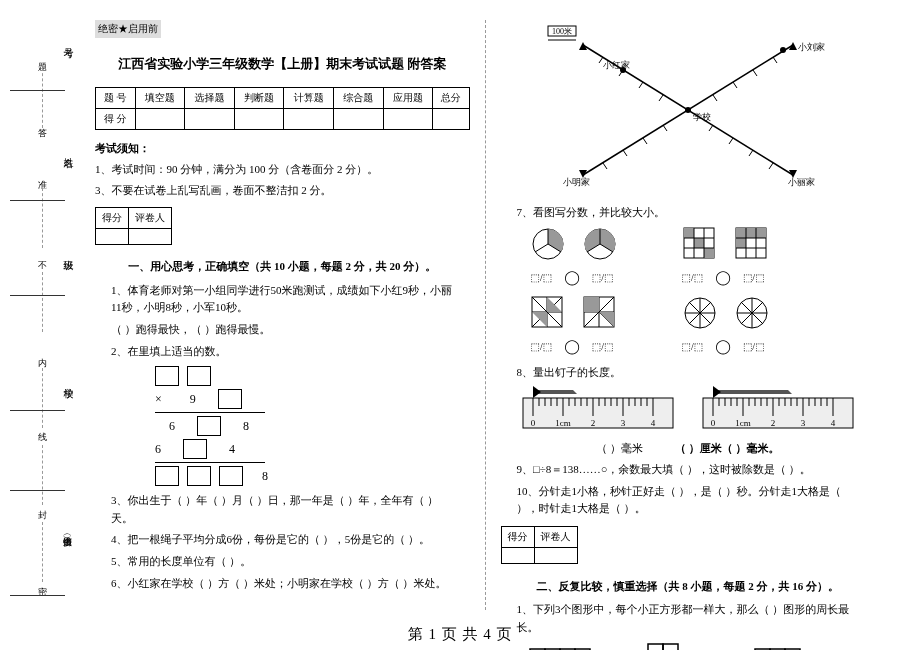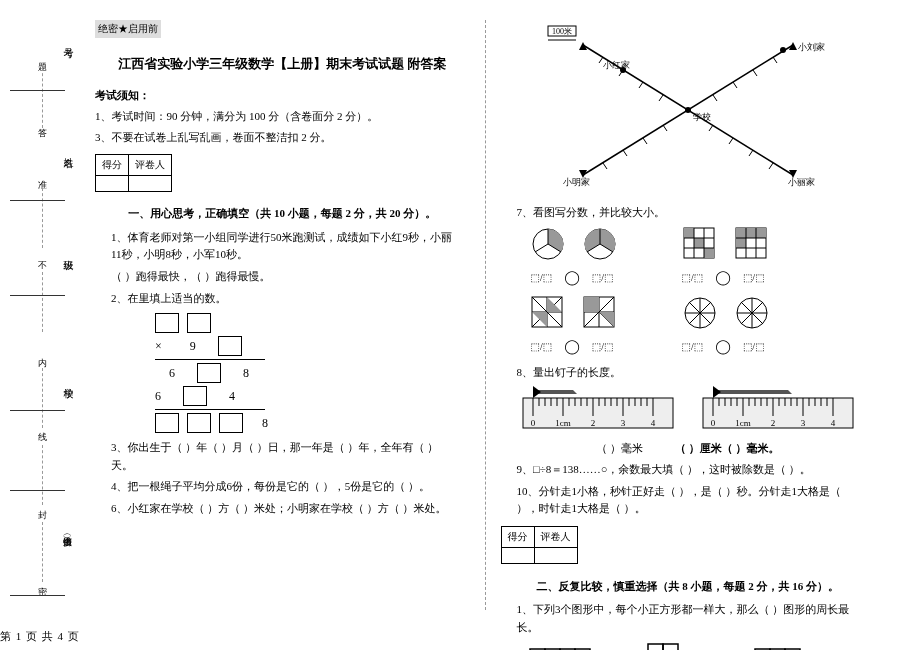--- a/index.html
+++ b/index.html
@@ -121,21 +121,22 @@
     .rel { font-size: 14px; }
     .ruler-row { display: flex; gap: 20px; margin: 4px 0; justify-content: center; }
     .ruler-lbl-row { display: flex; gap: 32px; margin-top: 2px; justify-content: center; }
     .ruler-lbl { font-size: 11px; }
     .shape-row { display: flex; gap: 20px; align-items: center; margin: 6px 0; }
     .footer {
       position: absolute;
       bottom: 4px;
       left: 0;
       right: 0;
-      font-size: 11px;
+      text-align: center;
+      font-size: 15px;
       letter-spacing: 1px;
     }
   </style>
 </head>
 <body>
 
 <div class="margin-labels">
   <span class="vlabel" style="top:0">考号</span>
   <span class="hlabel" style="top:20px">题</span>
   <span class="dashline" style="top:28px"></span>
@@ -167,20 +168,44 @@
   <span class="hlabel" style="top:545px">密</span>
   <span class="hline" style="top:555px"></span>
 </div>
 
 <div class="page">
 
   <div class="col col-left">
     <div class="secret">绝密★启用前</div>
     <div class="title">江西省实验小学三年级数学【上册】期末考试试题 附答案</div>
 
+    <table class="score">
+      <tbody>
+          <tr>
+        <td>题  号</td>
+        <td>填空题</td>
+        <td>选择题</td>
+        <td>判断题</td>
+        <td>计算题</td>
+        <td>综合题</td>
+        <td>应用题</td>
+        <td>总分</td>
+      </tr>
+      <tr>
+        <td>得  分</td>
+        <td></td>
+            <td></td>
+            <td></td>
+        <td></td>
+            <td></td>
+            <td></td>
+            <td></td>
+      </tr>
+    </tbody>
+      </table>
 
     <div class="notice-h">考试须知：</div>
     <div class="notice-item">1、考试时间：90 分钟，满分为 100 分（含卷面分 2 分）。</div>
     <div class="notice-item">3、不要在试卷上乱写乱画，卷面不整洁扣 2 分。</div>
 
     <table class="scorer">
       <tbody>
           <tr>
             <td>得分</td>
             <td>评卷人</td>
@@ -204,20 +229,21 @@
       <div class="mult-row"><span>×</span>&nbsp;&nbsp;&nbsp;&nbsp;<span>9</span>&nbsp;&nbsp;<span class="box"></span></div>
       <div class="hr-short"></div>
       <div class="mult-row">&nbsp;&nbsp;<span>6</span>&nbsp;&nbsp;<span class="box"></span>&nbsp;&nbsp;<span>8</span></div>
       <div class="mult-row"><span>6</span>&nbsp;&nbsp;<span class="box"></span>&nbsp;&nbsp;<span>4</span></div>
       <div class="hr-short"></div>
       <div class="mult-row"><span class="box"></span><span class="box"></span><span class="box"></span>&nbsp;<span>8</span></div>
     </div>
 
     <div class="q">3、你出生于（    ）年（    ）月（    ）日，那一年是（    ）年，全年有（    ）天。</div>
     <div class="q">4、把一根绳子平均分成6份，每份是它的（    ），5份是它的（    ）。</div>
+    <div class="q">5、常用的长度单位有（    ）。</div>
     <div class="q">6、小红家在学校（    ）方（    ）米处；小明家在学校（    ）方（    ）米处。</div>
   </div>
 
   <div class="col">
     <div class="svg-wrap">
       <svg width="330" height="170" viewBox="0 0 330 170">
         <rect x="25" y="6" width="28" height="10" fill="none" stroke="#000"></rect>
         <text x="39" y="14" font-size="8" text-anchor="middle">100米</text>
         <line x1="25" y1="20" x2="53" y2="20" stroke="#000"></line>
         <line x1="60" y1="25" x2="270" y2="155" stroke="#000" stroke-width="1.5"></line>

